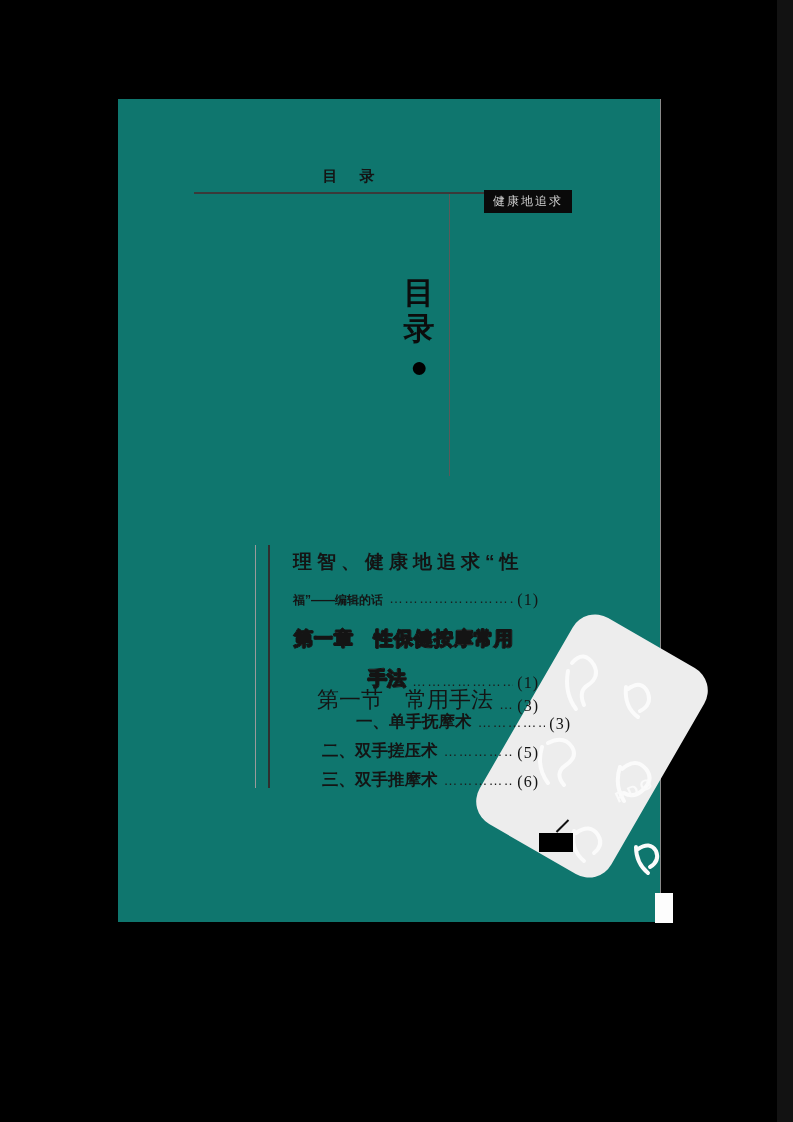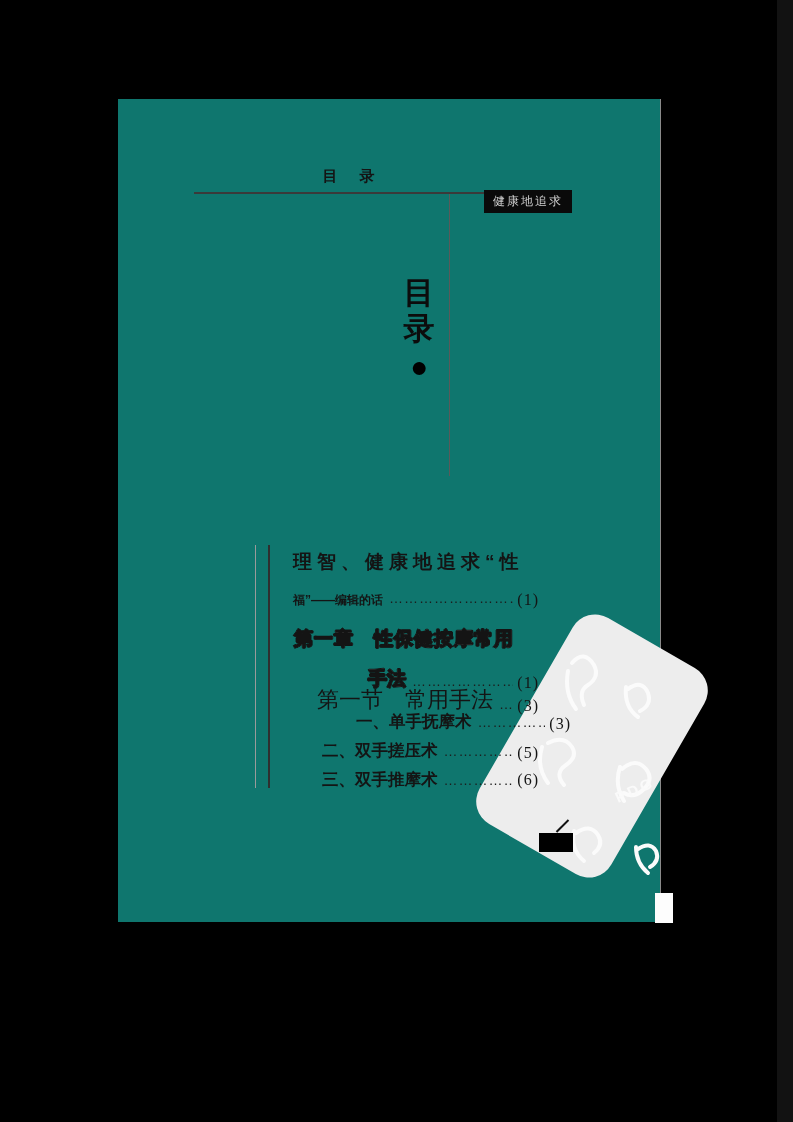--- a/index.html
+++ b/index.html
@@ -52,21 +52,21 @@
   .t-sub{font-weight:bold;font-size:16.5px;}
   .line0{left:175px;top:450px;width:246px;}
   .line0 .toc-label{letter-spacing:5px;}
   .line1{left:175px;top:489px;width:246px;}
   .line2{left:176px;top:527px;width:246px;}
   .line2 .toc-label{letter-spacing:1px;}
   .line3{left:250px;top:559px;width:171px;margin-top:8px;}
   .line4{left:199px;top:586px;width:222px;}
   .line5{left:206px;top:612px;width:215px;margin-left:32px;}
   .line6{left:204px;top:641px;width:217px;justify-content:center;}
-  .line7{left:204px;top:670px;width:217px;align-items:center;}
+  .line7{left:204px;top:670px;width:217px;}
   
   .watermark-band{
     position:absolute;left:398px;top:528px;width:152px;height:238px;
     background:#ededed;border-radius:26px;transform:rotate(30deg);z-index:0;
   }
   .watermark-glyphs{position:absolute;left:392px;top:528px;z-index:1;}
   .watermark-pdg{
     position:absolute;left:496px;top:682px;z-index:2;color:#fafafa;
     font-size:15px;font-weight:bold;letter-spacing:3px;transform:rotate(-24deg);
   }

